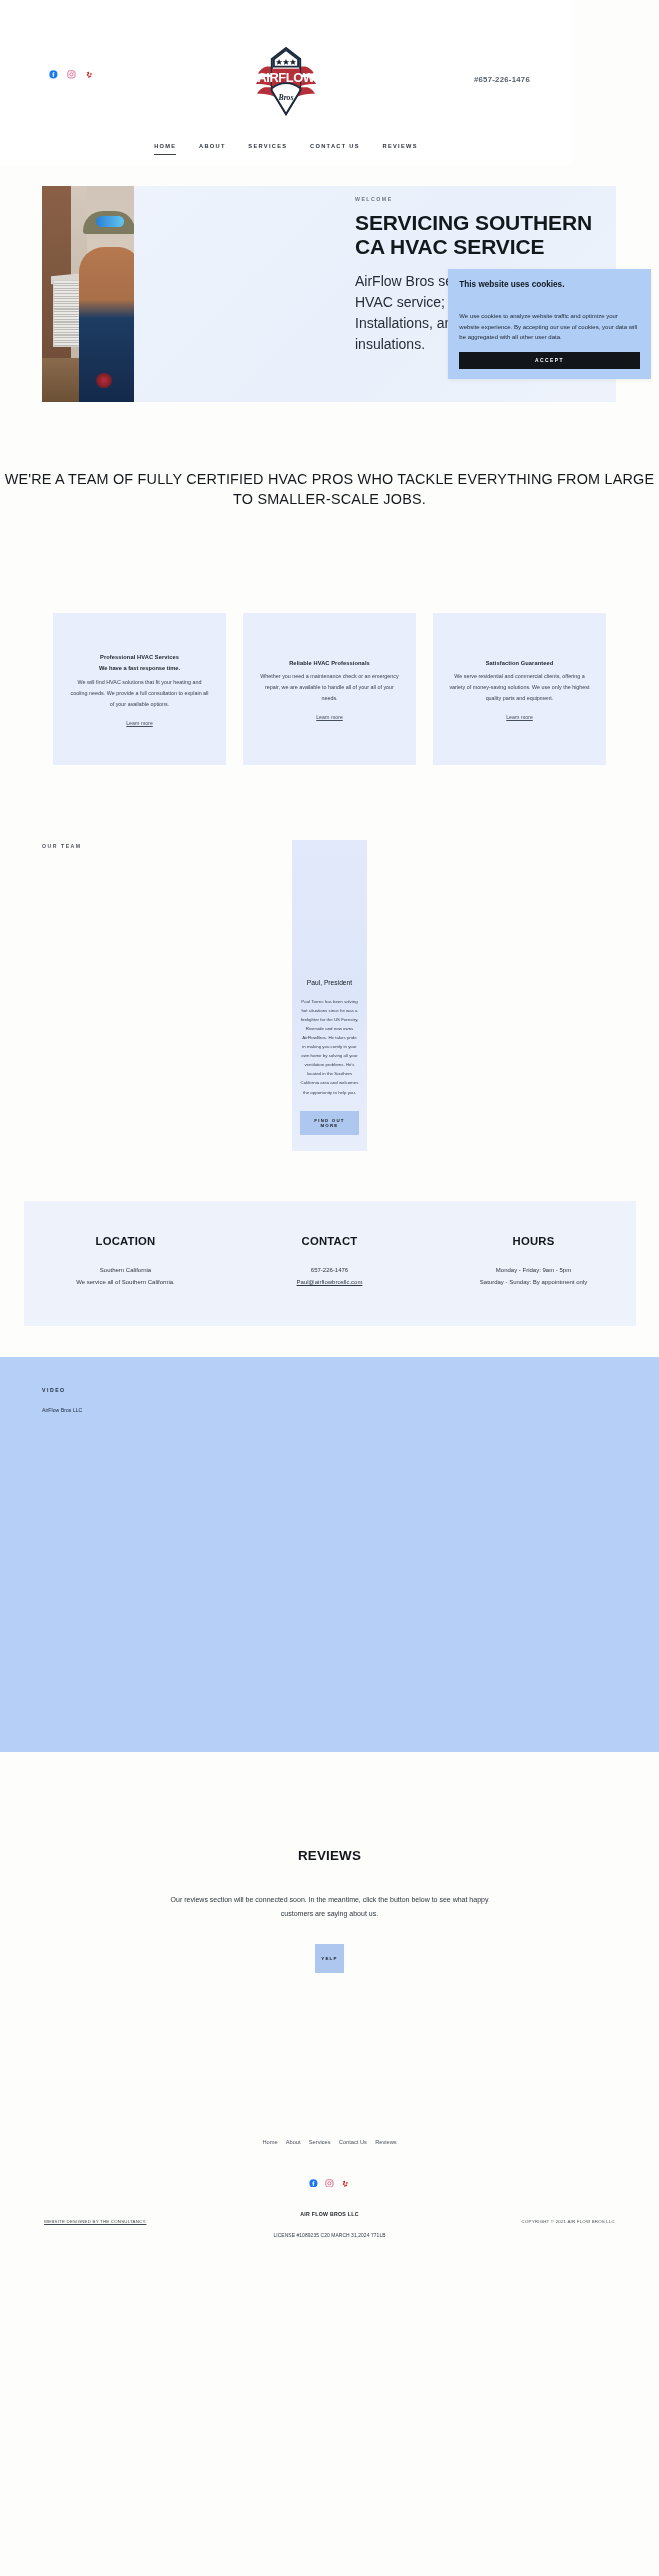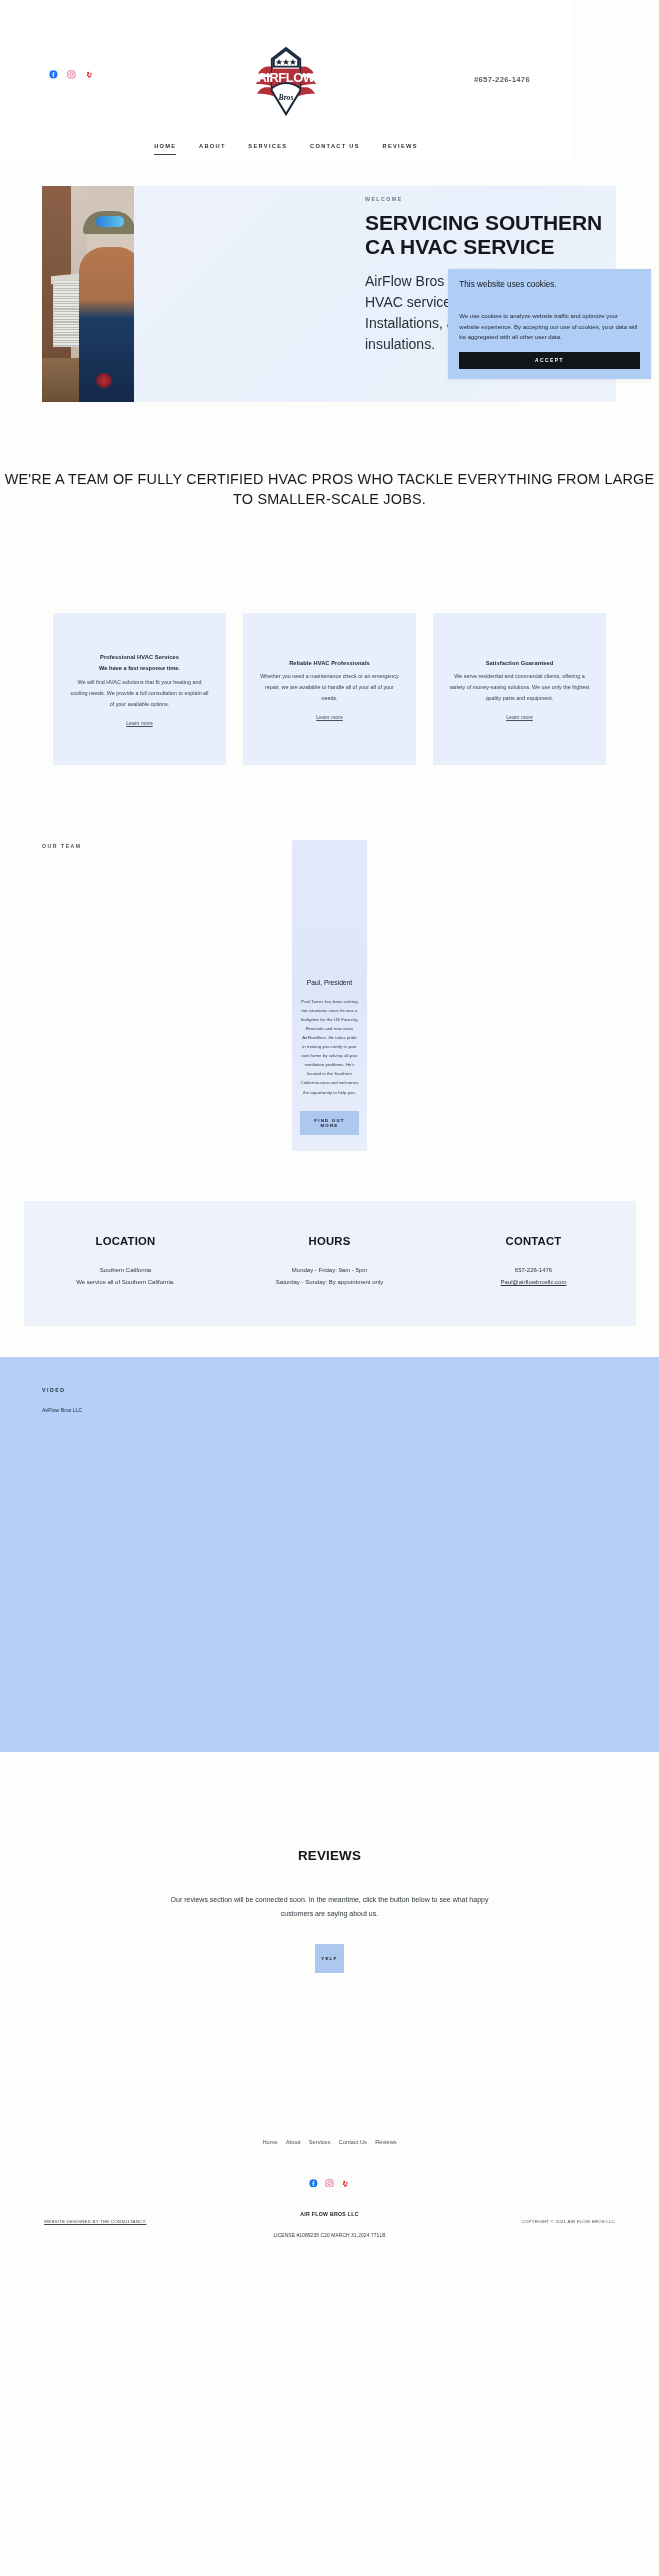--- a/index.html
+++ b/index.html
@@ -51,35 +51,35 @@
   .hero-photo .ph-wall  { position:absolute; left:0; top:0; width:29px; height:100%; background:linear-gradient(180deg,#8a6147,#6d4a36); }
   .hero-photo .ph-wall2 { position:absolute; left:29px; top:0; width:15.5px; height:100%; background:linear-gradient(180deg,#d3c8bb,#bfb2a3); }
   .hero-photo .ph-unit  { position:absolute; left:11.3px; top:94px; width:41px; height:67px; background:repeating-linear-gradient(180deg,#e9e8e4 0px,#e9e8e4 1.5px,#bdbcb8 1.5px,#bdbcb8 2.6px); border:1px solid #cfcec9; }
   .hero-photo .ph-unit-top { position:absolute; left:9.3px; top:88px; width:45px; height:8.2px; background:#d8d6cf; transform:skewY(-6deg); }
   .hero-photo .ph-person{ position:absolute; left:37px; bottom:0; width:61px; height:155px; background:linear-gradient(180deg,#b5784f 0%,#a86f49 34%,#1d3c63 46%,#14294a 100%); border-radius:25px 21.6px 0 0; }
   .hero-photo .ph-cap   { position:absolute; left:41px; top:25px; width:52px; height:23px; background:#7d7a60; border-radius:20.6px 20.6px 3.1px 3.1px; }
   .hero-photo .ph-shades{ position:absolute; left:54px; top:30px; width:28px; height:11.3px; background:linear-gradient(90deg,#2b7fd6,#63c7f0); border-radius:5.2px; }
   .hero-photo .ph-ground{ position:absolute; left:0; bottom:0; width:100%; height:44px; background:linear-gradient(180deg,#8a6a4d,#6b5036); }
   .hero-photo .ph-logo  { position:absolute; left:54px; bottom:13.4px; width:15.5px; height:15.5px; border-radius:50%; background:radial-gradient(circle,#b6303a 0%,#8a1f28 55%,#1b2a44 100%); }
 
-  .hero-content { position:absolute; left:365px; top:31px; width:242px; }
+  .hero-content { position:absolute; left:355px; top:31px; width:242px; }
   .hero-eyebrow { font-size:5.2px; letter-spacing:1.5px; color:#6a7481; font-weight:600; margin-bottom:9.3px; }
   .hero-title {
     font-family:"Liberation Sans Narrow","Liberation Sans",sans-serif;
     font-size:21px; line-height:1.13; font-weight:700; letter-spacing:-0.1px;
     color:#13181d; text-transform:uppercase; margin-bottom:12.4px;
   }
   .hero-sub { font-size:14px; line-height:1.5; color:#262e37; font-weight:400; }
 
   
   .cookie-banner {
     position:absolute; left:448px; top:104px; width:203px; padding:11.3px 11.3px 10.3px 11.3px;
     background:#b0cdf5; box-shadow:0 1px 4.1px rgba(0,0,0,.07); z-index:40;
   }
-  .cookie-title { font-size:8.2px; font-weight:400; color:#111820; margin-bottom:22px; }
+  .cookie-title { font-size:8.2px; font-weight:700; color:#111820; margin-bottom:22px; }
   .cookie-body  { font-size:6px; line-height:1.75; color:#1d2730; margin-bottom:9.3px; }
   .cookie-accept {
     display:block; width:100%; height:17px; line-height:17px; text-align:center;
     background:#12161a; color:#ffffff; border:none; cursor:pointer;
     font-size:4.9px; letter-spacing:1.5px; font-weight:700;
     font-family:"Liberation Sans",sans-serif;
   }
 
   
   .cert-section { padding:57px 0 0 0; text-align:center; }
@@ -308,28 +308,28 @@
   </div>
 </section>
 
 <section class="info-strip">
   <div class="info-col">
     <div class="info-head">LOCATION</div>
     <div class="info-line">Southern California</div>
     <div class="info-line">We service all of Southern California.</div>
   </div>
   <div class="info-col">
+    <div class="info-head">CONTACT</div>
+    <div class="info-line">657-226-1476</div>
+    <div class="info-line"><a href="#">Paul@airflowbrosllc.com</a></div>
+  </div>
+  <div class="info-col">
     <div class="info-head">HOURS</div>
     <div class="info-line">Monday - Friday: 9am - 5pm</div>
     <div class="info-line">Saturday - Sunday: By appointment only</div>
-  </div>
-  <div class="info-col">
-    <div class="info-head">CONTACT</div>
-    <div class="info-line">657-226-1476</div>
-    <div class="info-line"><a href="#">Paul@airflowbrosllc.com</a></div>
   </div>
 </section>
 
 <section class="video-section">
   <div class="video-label">VIDEO</div>
   <div class="video-caption">AirFlow Bros LLC</div>
 </section>
 
 <section class="reviews-section">
   <h2 class="reviews-head">REVIEWS</h2>

